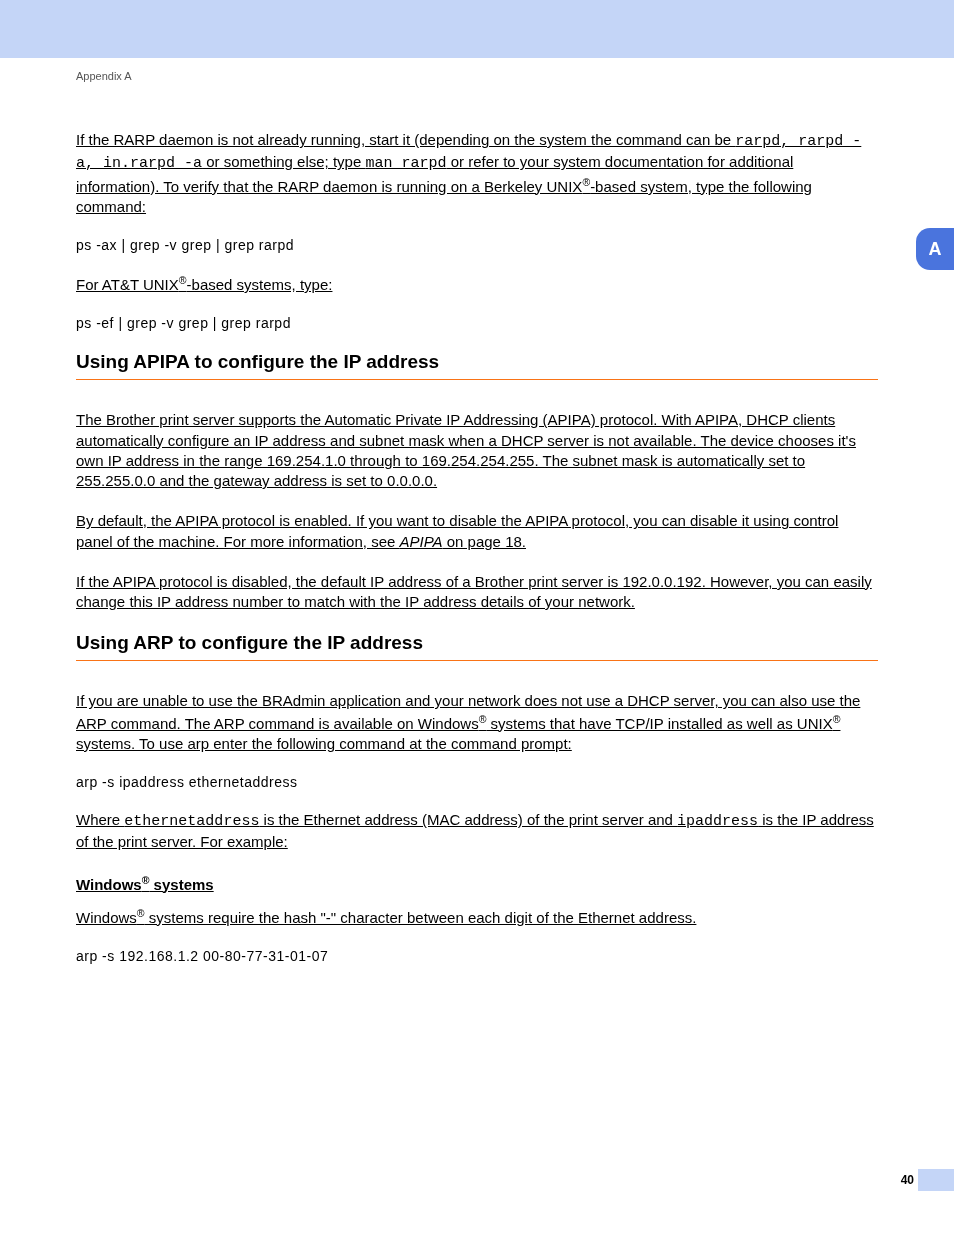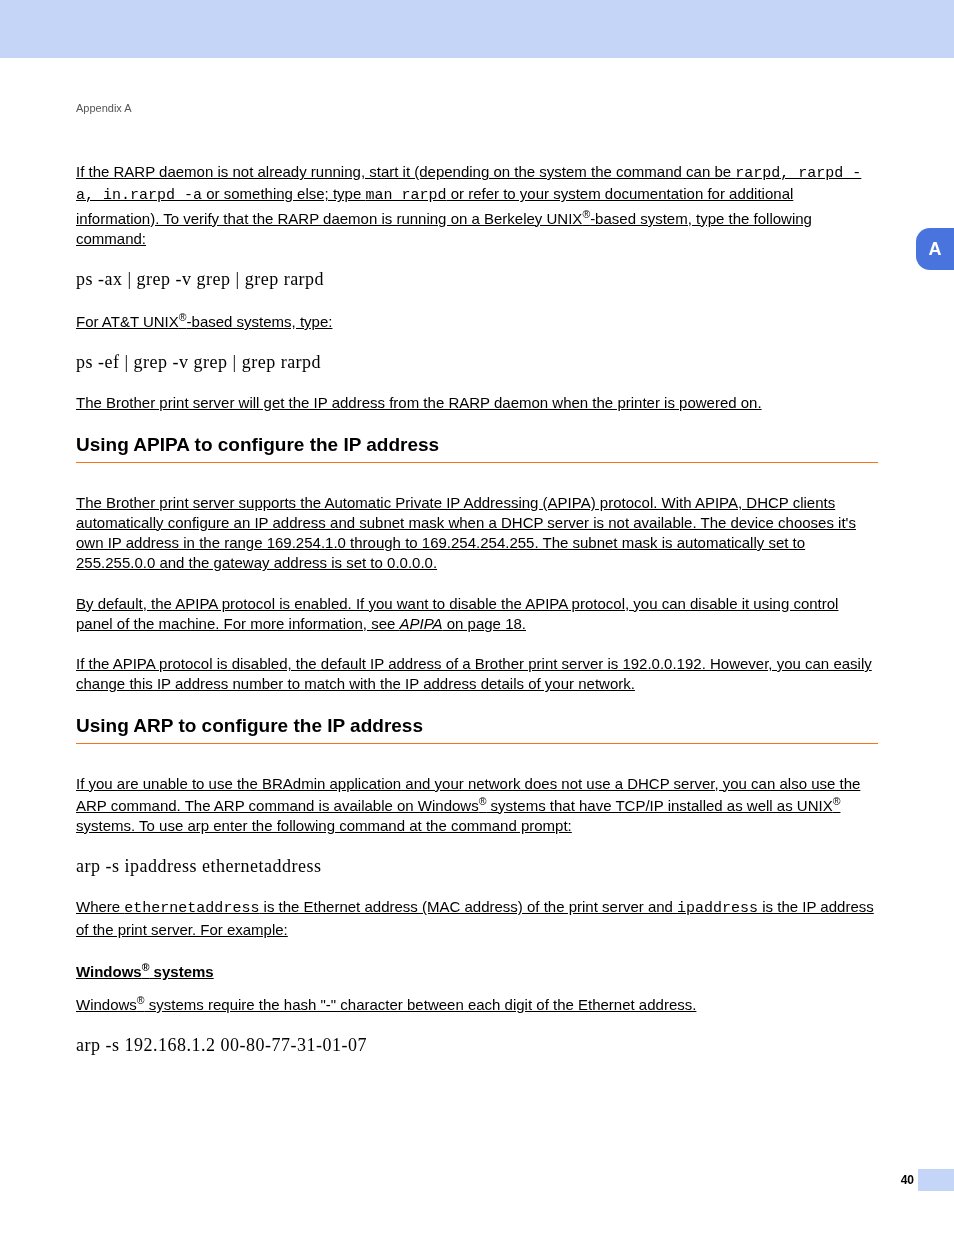--- a/index.html
+++ b/index.html
@@ -11,38 +11,38 @@
     width: 954px;
     height: 1235px;
     position: relative;
   }
   .top-band {
     width: 100%;
     height: 58px;
     background: #c4d5f7;
   }
   .content {
-    padding: 44px 76px 0 76px;
+    padding: 12px 76px 0 76px;
   }
   .appendix {
     font-size: 11px;
     color: #555;
     margin-bottom: 48px;
   }
   p {
     line-height: 1.35;
     margin-bottom: 20px;
     text-decoration: underline;
   }
   .mono {
     font-family: "Courier New", Courier, monospace;
   }
   .cmd {
-    font-family: Liberation Serif, serif;
-    font-size: 18px;
+    font-family: Liberation Sans, sans-serif;
+    font-size: 14px;
     margin-bottom: 20px;
     letter-spacing: 0.5px;
   }
   h2.section-heading {
     font-size: 19px;
     font-weight: bold;
     padding-bottom: 6px;
     border-bottom: 1px solid #f97316;
     margin-top: 10px;
     margin-bottom: 30px;
@@ -102,21 +102,20 @@
   </p>
 
   <div class="cmd">ps -ax | grep -v grep | grep rarpd</div>
 
   <p>
     <span>For AT&amp;T UNIX</span><sup>®</sup><span>-based systems, type:</span>
   </p>
 
   <div class="cmd">ps -ef | grep -v grep | grep rarpd</div>
 
-  <p>The Brother print server will get the IP address from the RARP daemon when the printer is powered on.</p>
 
   <h2 class="section-heading">Using APIPA to configure the IP address</h2>
 
   <p>The Brother print server supports the Automatic Private IP Addressing (APIPA) protocol. With APIPA, DHCP clients automatically configure an IP address and subnet mask when a DHCP server is not available. The device chooses it's own IP address in the range 169.254.1.0 through to 169.254.254.255. The subnet mask is automatically set to 255.255.0.0 and the gateway address is set to 0.0.0.0.</p>
 
   <p>
     <span>By default, the APIPA protocol is enabled. If you want to disable the APIPA protocol, you can disable it using control panel of the machine. For more information, see </span><span class="italic-link">APIPA</span><span> on page 18.</span>
   </p>
 
   <p>If the APIPA protocol is disabled, the default IP address of a Brother print server is 192.0.0.192. However, you can easily change this IP address number to match with the IP address details of your network.</p>

